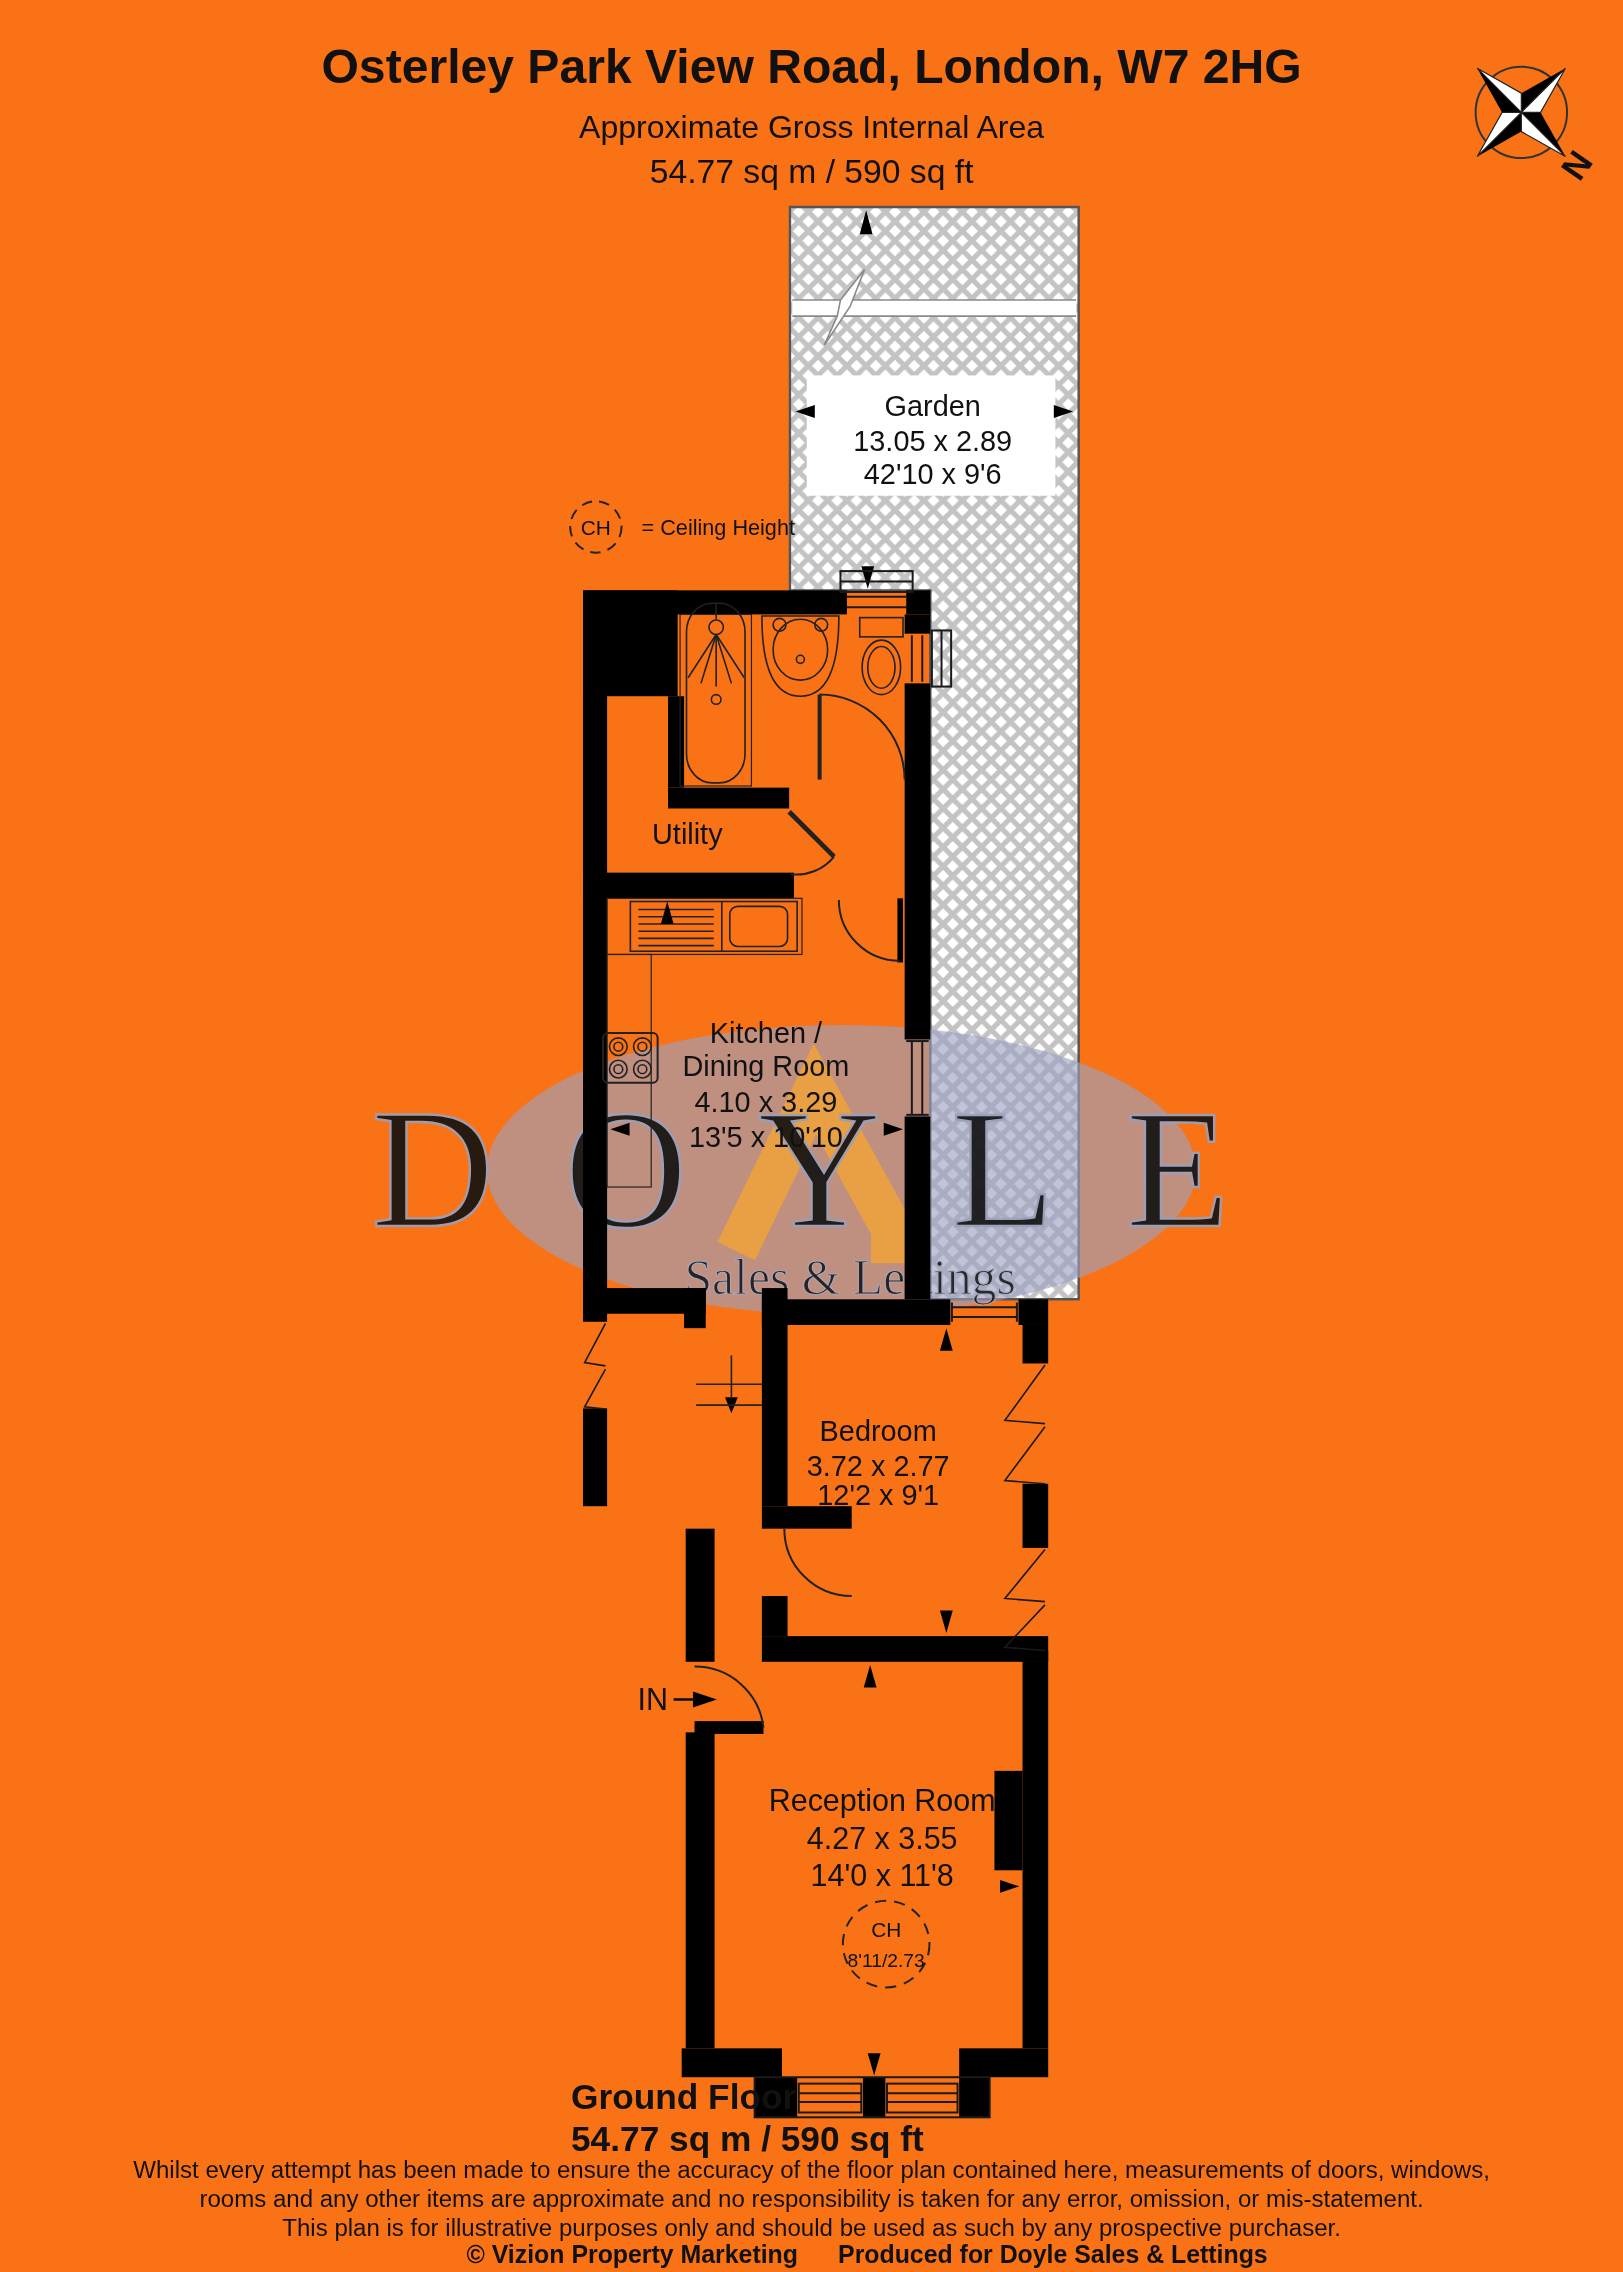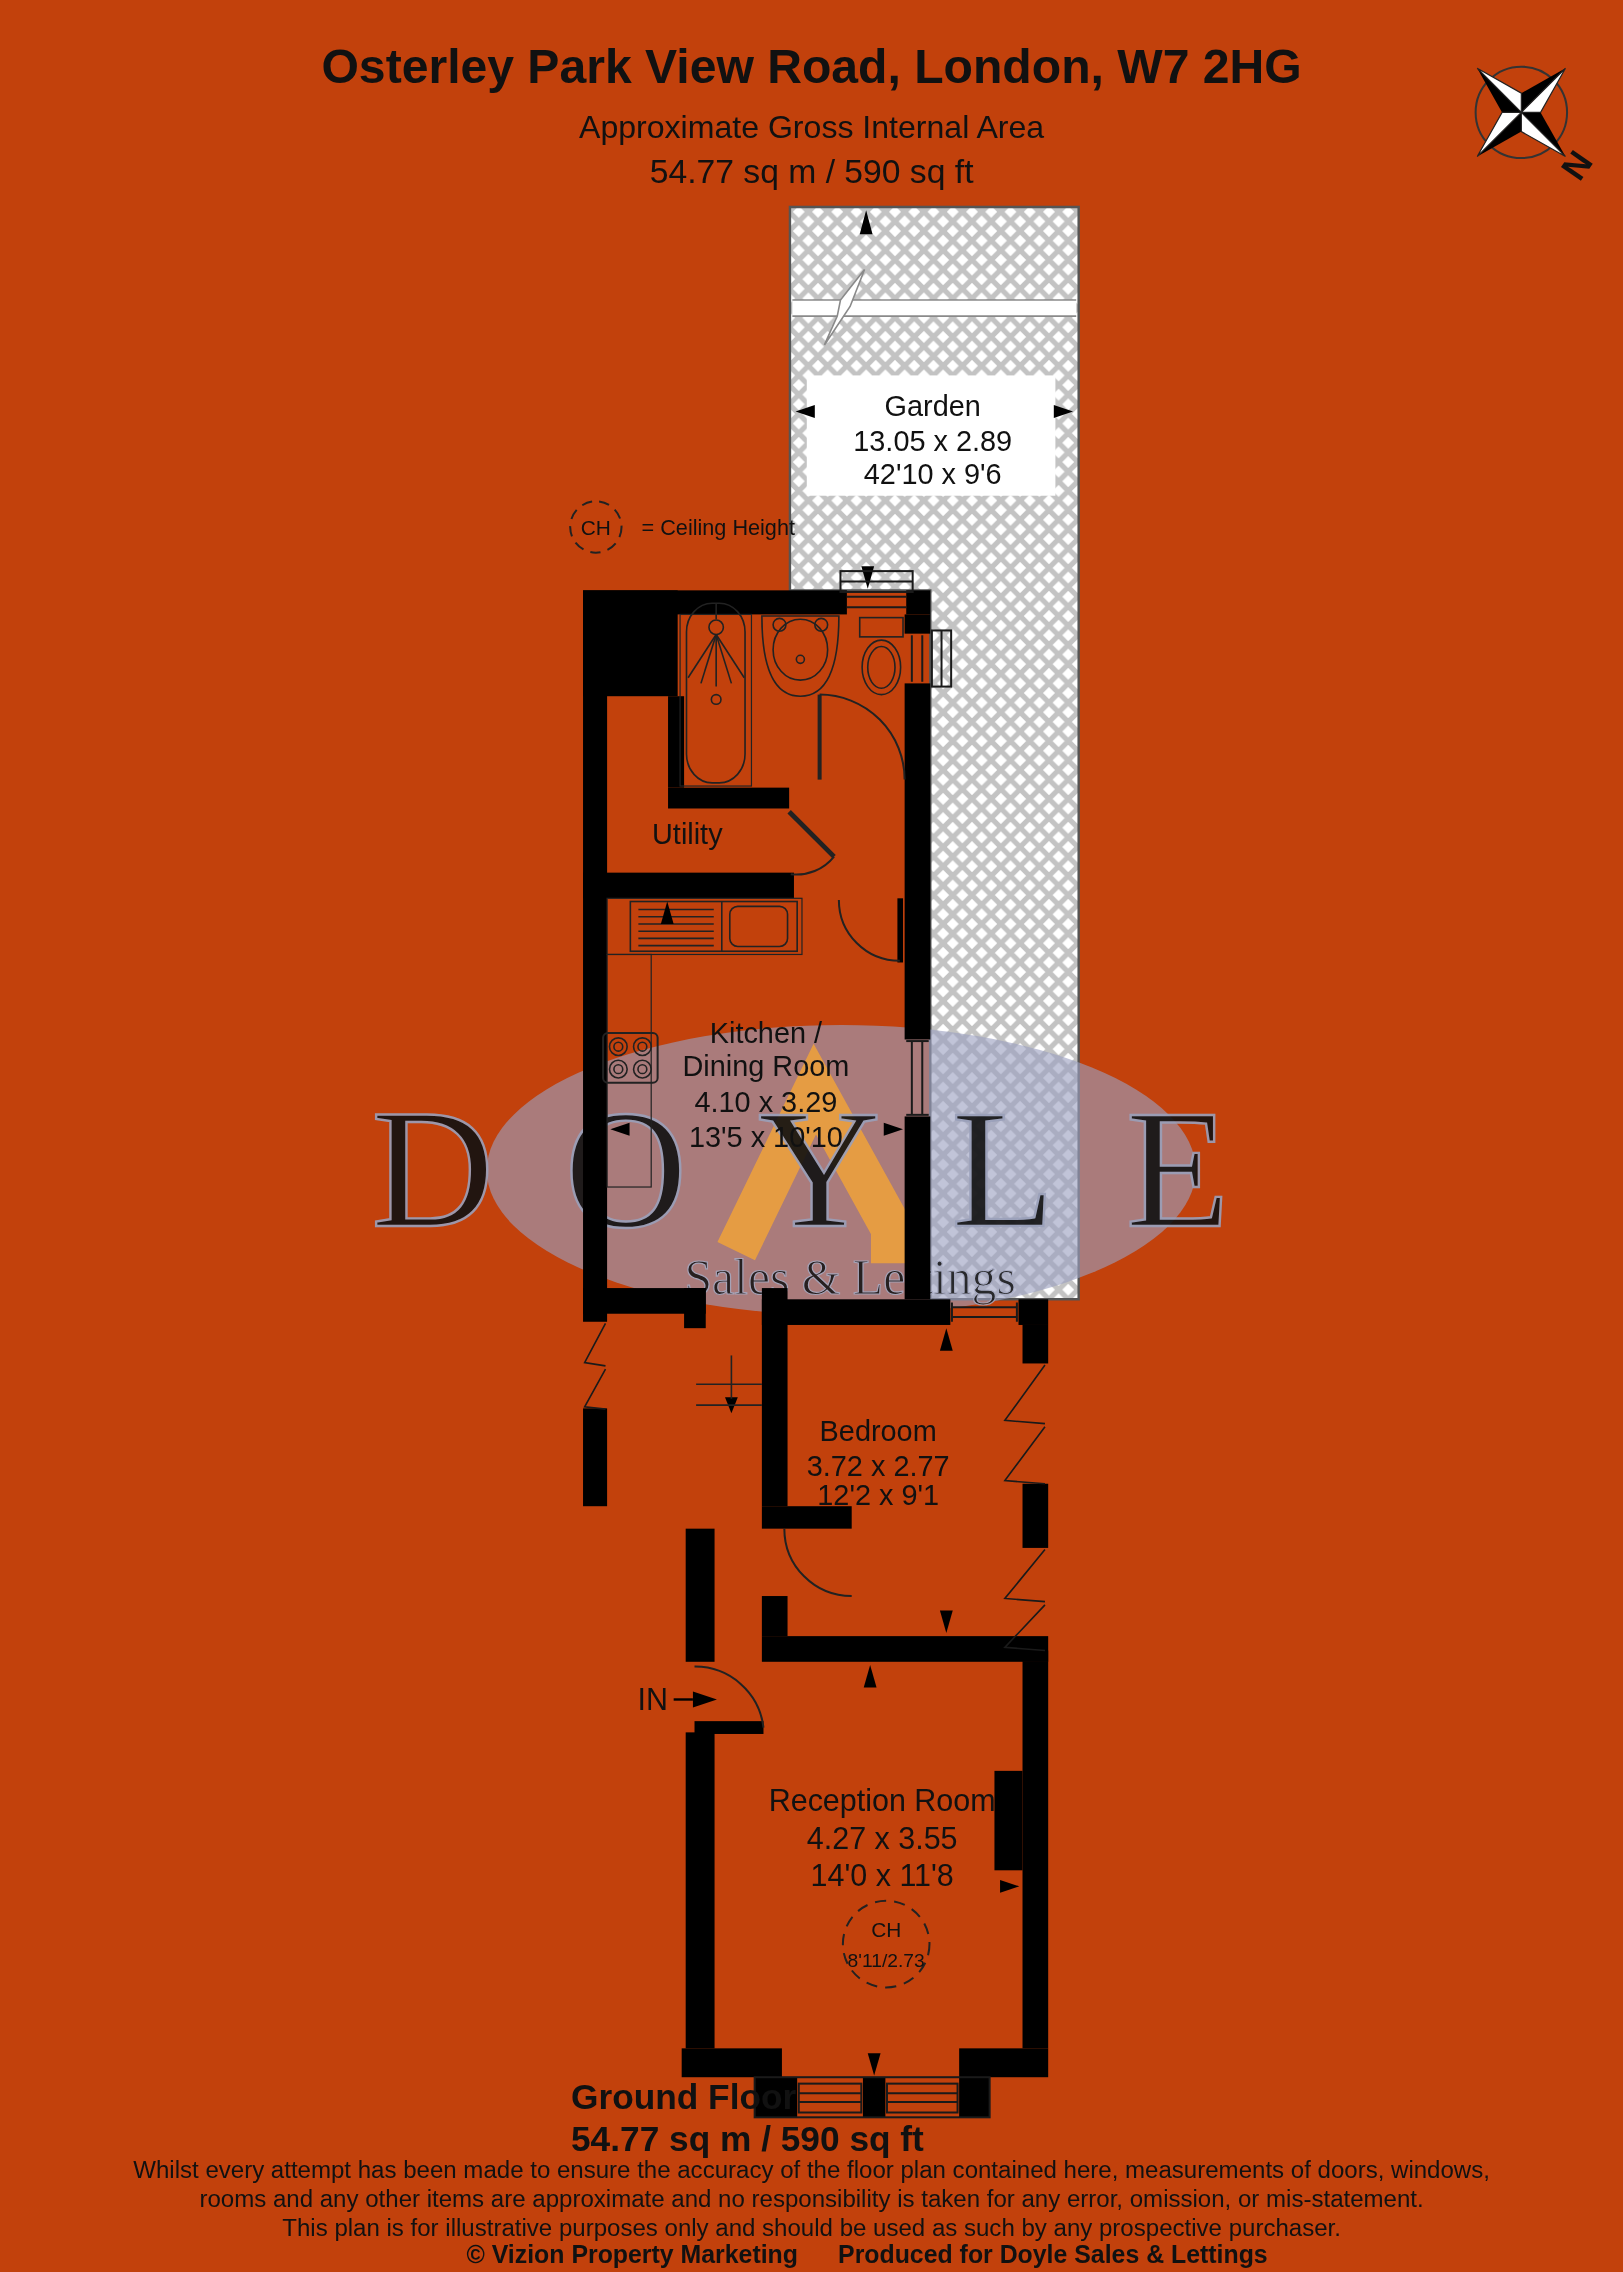--- a/index.html
+++ b/index.html
@@ -1,16 +1,16 @@
 <!DOCTYPE html>
 <html style="font-size:13px"><head>
 <meta charset="utf-8">
 <style>
   html,body{margin:0;padding:0;background:#ffffff;}
-  .page{position:relative;width:1624px;height:2273px;background:#c2410c;overflow:hidden;
+  .page{position:relative;width:1624px;height:2273px;background:#f97316;overflow:hidden;
         font-family:"Liberation Sans", sans-serif;}
   svg{position:absolute;left:0;top:0;}
   text{font-family:"Liberation Sans", sans-serif;fill:#111;}
   .serif{font-family:"Liberation Serif", serif;}
 </style>
 </head>
 <body>
 
 <div class="page">
 <svg width="1624" height="2273" viewBox="0 0 2025 2834">

